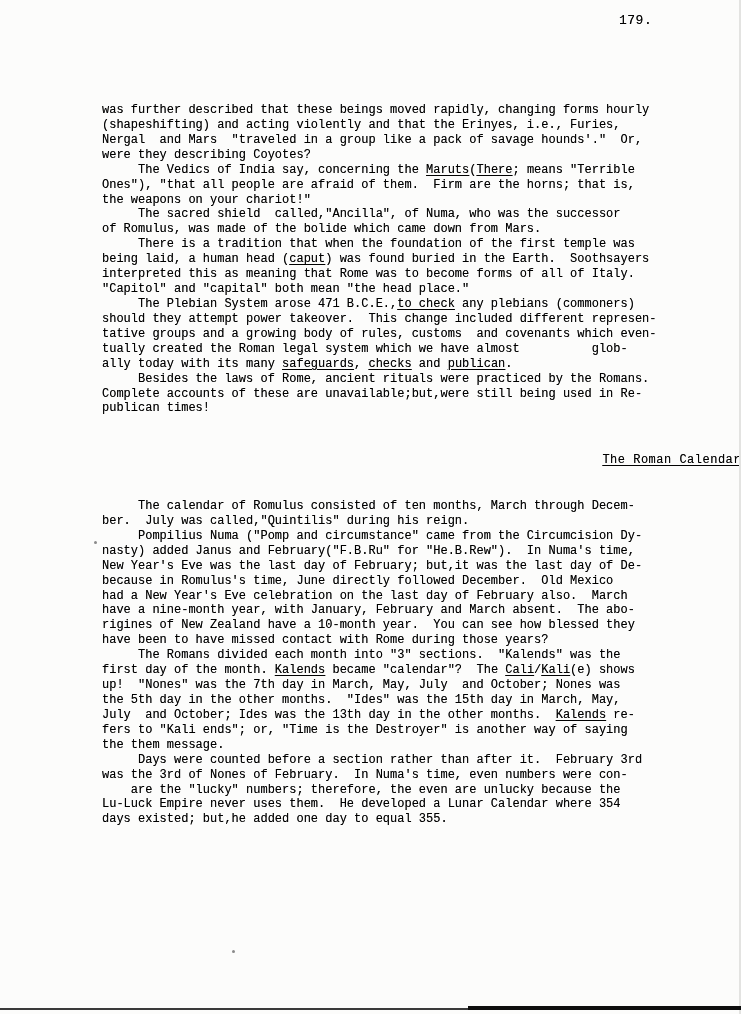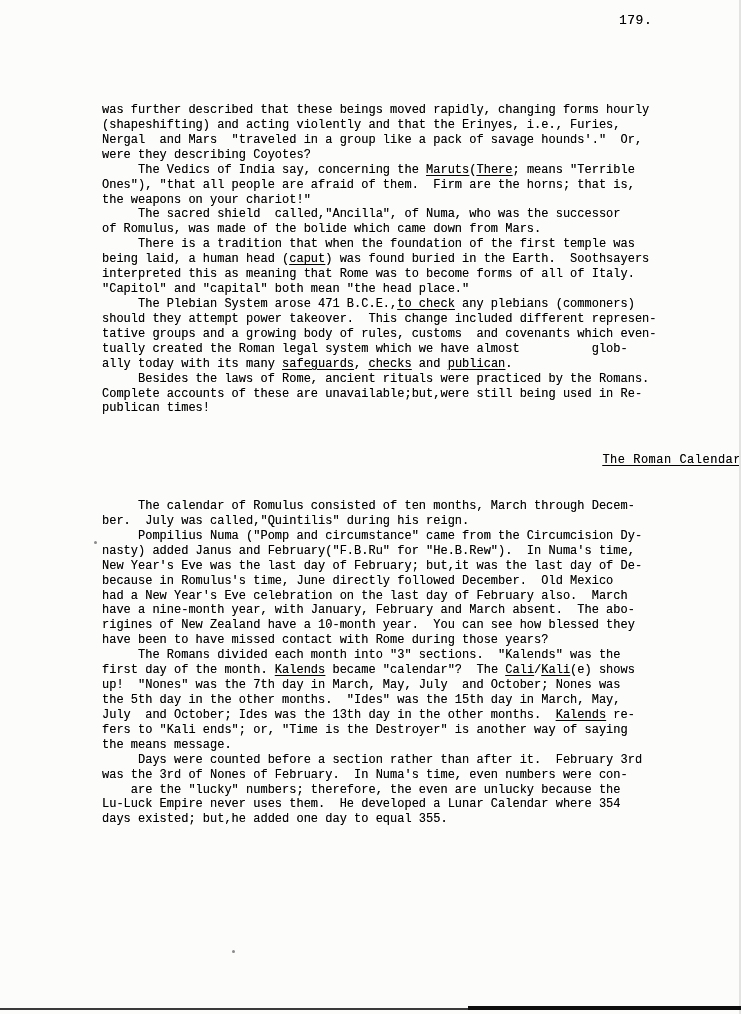--- a/index.html
+++ b/index.html
@@ -109,21 +109,21 @@
       <div class="line"><span>had a New Year's Eve celebration on the last day of February also.  March</span></div>
       <div class="line"><span>have a nine-month year, with January, February and March absent.  The abo-</span></div>
       <div class="line"><span>rigines of New Zealand have a 10-month year.  You can see how blessed they</span></div>
       <div class="line"><span>have been to have missed contact with Rome during those years?</span></div>
       <div class="line"><span>     The Romans divided each month into "3" sections.  "Kalends" was the</span></div>
       <div class="line"><span>first day of the month. </span><span class="u">Kalends</span><span> became "calendar"?  The </span><span class="u">Cali</span><span>/</span><span class="u">Kali</span><span>(e) shows</span></div>
       <div class="line"><span>up!  "Nones" was the 7th day in March, May, July  and October; Nones was</span></div>
       <div class="line"><span>the 5th day in the other months.  "Ides" was the 15th day in March, May,</span></div>
       <div class="line"><span>July  and October; Ides was the 13th day in the other months.  </span><span class="u">Kalends</span><span> re-</span></div>
       <div class="line"><span>fers to "Kali ends"; or, "Time is the Destroyer" is another way of saying</span></div>
-      <div class="line"><span>the means message.</span></div>
+      <div class="line"><span>the them message.</span></div>
       <div class="line"><span>     Days were counted before a section rather than after it.  February 3rd</span></div>
       <div class="line"><span>was the 3rd of Nones of February.  In Numa's time, even numbers were con-</span></div>
       <div class="line"><span>    are the "lucky" numbers; therefore, the even are unlucky because the</span></div>
       <div class="line"><span>Lu-Luck Empire never uses them.  He developed a Lunar Calendar where 354</span></div>
       <div class="line"><span>days existed; but,he added one day to equal 355.</span></div>
     </div>
 
   <div class="edge-right"></div>
   <div class="scan-line-thin"></div>
   <div class="scan-line-thick"></div>

